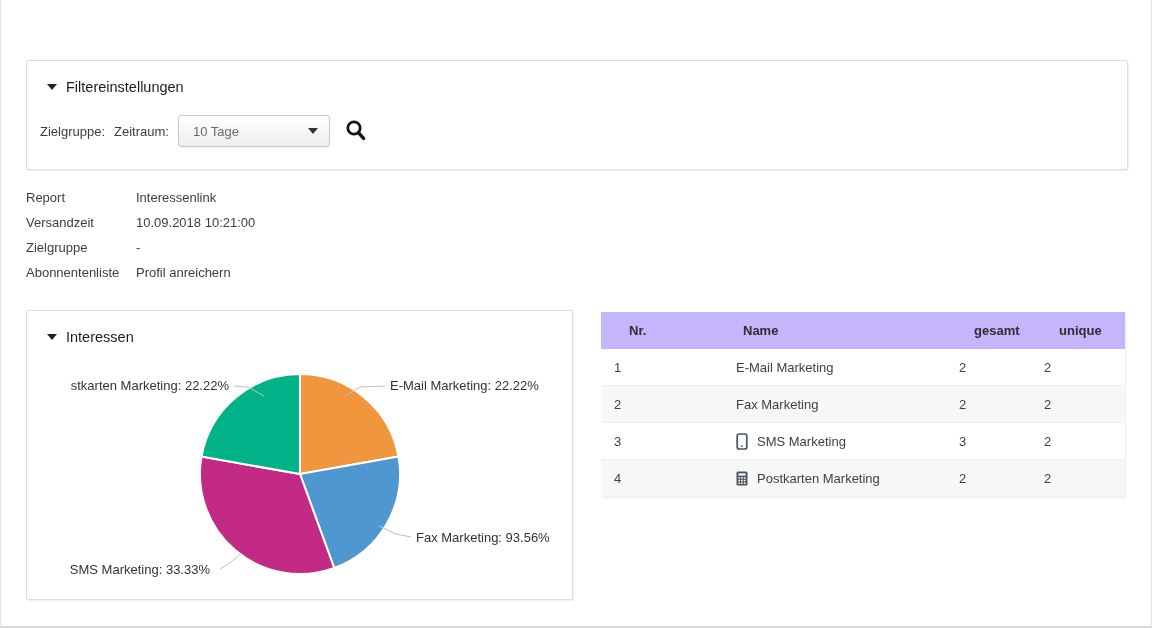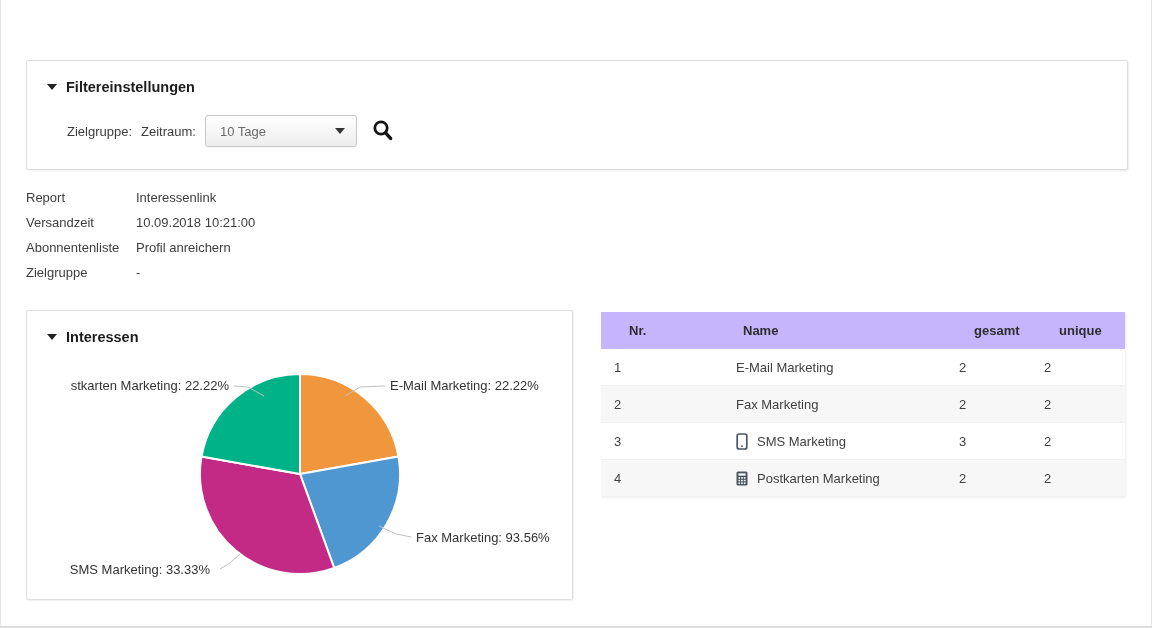--- a/index.html
+++ b/index.html
@@ -17,30 +17,30 @@
     background:#d4d4d4;color:#4b4b4b;font-size:13px;margin-right:2px;cursor:pointer;
     vertical-align:top;
   }
   .tab.active{background:#fff;color:#8c8c8c;}
   
   .panel{
     position:absolute;background:#fff;border:1px solid #ddd;border-radius:2px;
     box-shadow:1px 1px 2px rgba(0,0,0,0.07);box-sizing:border-box;
   }
   .panel-heading{
-    position:absolute;left:20px;top:18px;font-size:14.5px;font-weight:bold;color:#1c1c1c;
+    position:absolute;left:20px;top:18px;font-size:14.5px;font-weight:normal;color:#1c1c1c;
     display:flex;align-items:center;cursor:pointer;
   }
   .caret-down{
     width:0;height:0;border-left:5px solid transparent;border-right:5px solid transparent;
     border-top:6px solid #222;margin-right:9px;display:inline-block;
   }
   
   .filter-panel{left:25px;top:60px;width:1102px;height:110px;}
-  .filter-controls{position:absolute;left:40px;top:54px;display:flex;align-items:center;}
+  .filter-controls{position:absolute;left:13px;top:54px;display:flex;align-items:center;}
   .filter-controls .flabel{font-size:13px;color:#3d3d3d;margin-right:9px;}
   .dropdown{
     height:32px;box-sizing:border-box;border:1px solid #c8c8c8;border-radius:3px;
     background:linear-gradient(#ffffff,#ededed);display:flex;align-items:center;
     justify-content:space-between;padding:0 11px 0 14px;cursor:pointer;
     box-shadow:0 1px 1px rgba(0,0,0,0.04);
   }
   .dropdown .dd-text{font-size:13px;color:#6b6b6b;}
   .dd-caret{
     width:0;height:0;border-left:5px solid transparent;border-right:5px solid transparent;
@@ -108,26 +108,26 @@
   <div class="info-list">
     <div class="info-row">
       <span class="ilabel">Report</span>
       <span class="ivalue">Interessenlink</span>
     </div>
     <div class="info-row">
       <span class="ilabel">Versandzeit</span>
       <span class="ivalue">10.09.2018 10:21:00</span>
     </div>
     <div class="info-row">
+      <span class="ilabel">Zielgruppe</span>
+      <span class="ivalue">-</span>
+    </div>
+    <div class="info-row">
       <span class="ilabel">Abonnentenliste</span>
       <span class="ivalue">Profil anreichern</span>
-    </div>
-    <div class="info-row">
-      <span class="ilabel">Zielgruppe</span>
-      <span class="ivalue">-</span>
     </div>
   </div>
 
   <section class="panel interessen-panel">
     <div class="panel-heading">
       <span class="caret-down"></span>
       <span>Interessen</span>
     </div>
     <svg class="pie-svg" width="545" height="288" viewBox="0 0 545 288">
       <g transform="translate(163,53)" stroke="#ffffff" stroke-width="2" stroke-linejoin="round">

